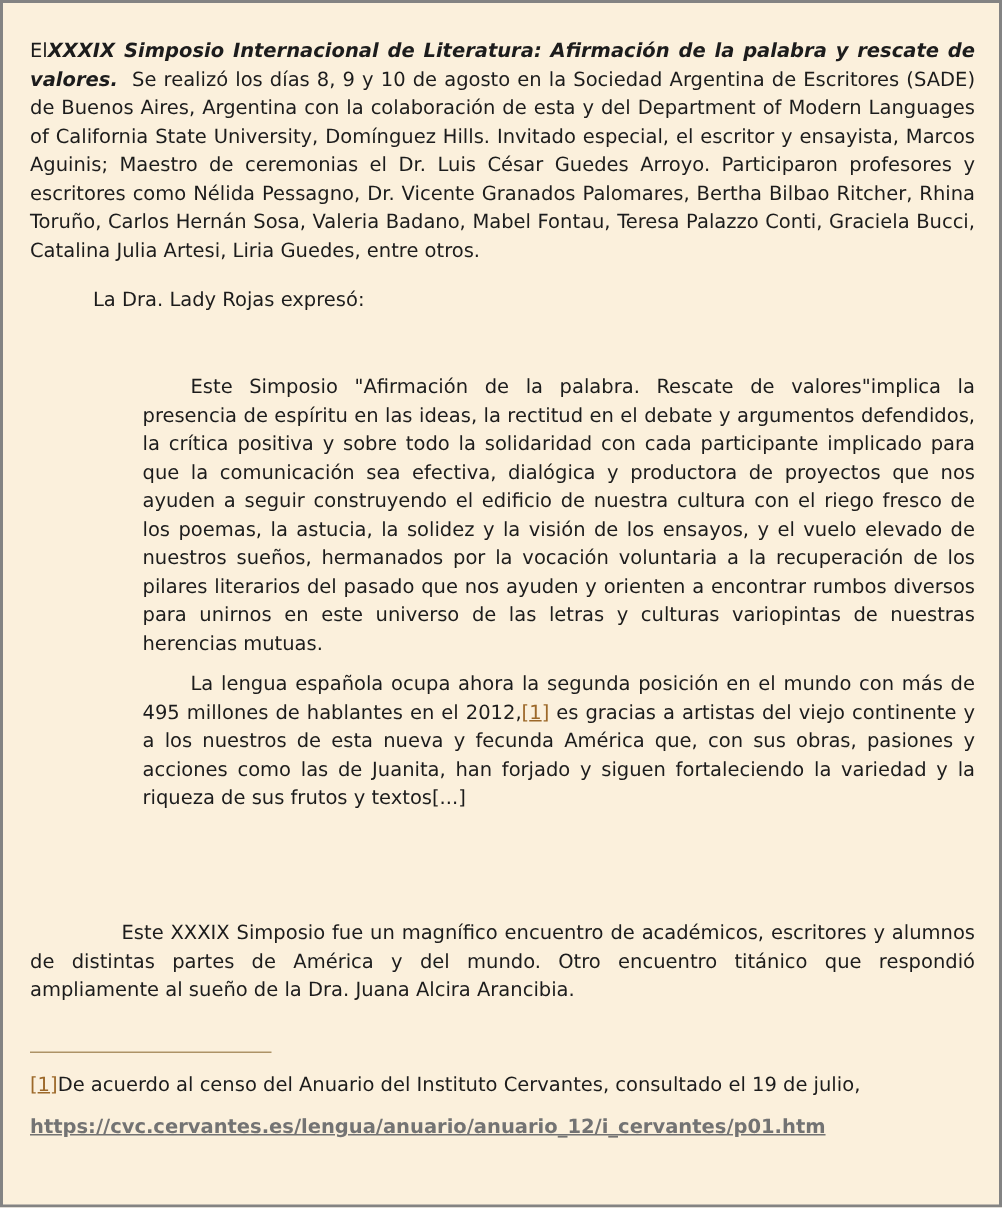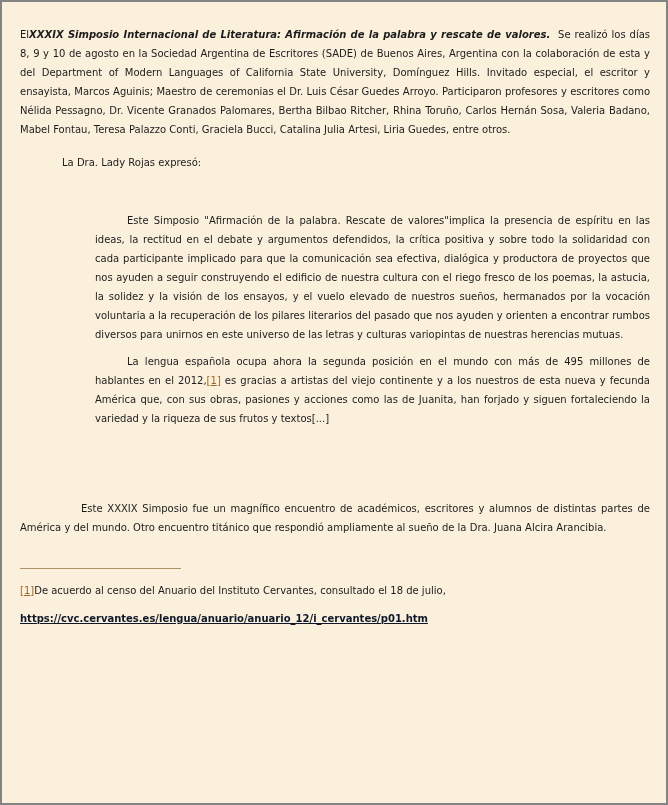--- a/index.html
+++ b/index.html
@@ -5,21 +5,21 @@
   * { box-sizing: border-box; }
   html, body { margin: 0; padding: 0; background: #ffffff; }
   .page {
     width: 668px;
     height: 805px;
     border: 2px solid #838383;
     background: #FBF0DC;
     padding: 23px 16px 0 18px;
     overflow: hidden;
     font-family: "DejaVu Sans", "Liberation Sans", sans-serif;
-    font-size: 10px;
+    font-size: 13px;
     line-height: 19px;
     color: #1C1C1C;
   }
   p { margin: 0; }
   .justify { text-align: justify; }
   .lead-title { font-weight: bold; font-style: italic; }
   .p-lady { margin-top: 14px; text-indent: 42px; }
   .bq { margin: 39px 0 0 75px; }
   .bq p { text-align: justify; }
   .bq p + p { margin-top: 8px; }
@@ -30,21 +30,21 @@
   .footnote-sep {
     width: 161px;
     height: 0;
     border: 0;
     border-top: 1px solid #AD9367;
     margin: 31px 0 0 0;
   }
   .fn-text { margin-top: 12px; }
   .fn-link-line { margin-top: 9px; }
   .fnlink {
-    color: #0f172a;
+    color: #737373;
     font-weight: bold;
     text-decoration: underline;
     cursor: pointer;
   }
 </style>
 </head>
 <body>
 
 <div class="page">
 
@@ -54,17 +54,17 @@
 
   <div class="bq">
     <p class="q-indent">Este Simposio "Afirmación de la palabra. Rescate de valores"implica la presencia de espíritu en las ideas, la rectitud en el debate y argumentos defendidos, la crítica positiva y sobre todo la solidaridad con cada participante implicado para que la comunicación sea efectiva, dialógica y productora de proyectos que nos ayuden a seguir construyendo el edificio de nuestra cultura con el riego fresco de los poemas, la astucia, la solidez y la visión de los ensayos, y el vuelo elevado de nuestros sueños, hermanados por la vocación voluntaria a la recuperación de los pilares literarios del pasado que nos ayuden y orienten a encontrar rumbos diversos para unirnos en este universo de las letras y culturas variopintas de nuestras herencias mutuas.</p>
     <p class="q-indent"><span>La lengua española ocupa ahora la segunda posición en el mundo con más de 495 millones de hablantes en el 2012,</span><a class="fnref"><span>[</span><span class="num">1</span><span>]</span></a><span> es gracias a artistas del viejo continente y a los nuestros de esta nueva y fecunda América que, con sus obras, pasiones y acciones como las de Juanita, han forjado y siguen fortaleciendo la variedad y la riqueza de sus frutos y textos[...]</span></p>
   </div>
 
   <p class="p-closing justify">Este XXXIX Simposio fue un magnífico encuentro  de académicos, escritores y alumnos de distintas partes de América y del mundo. Otro encuentro titánico  que respondió ampliamente al sueño de la Dra. Juana Alcira Arancibia.</p>
 
   <div class="footnote-sep"></div>
 
-  <p class="fn-text"><a class="fnref"><span>[</span><span class="num">1</span><span>]</span></a><span>De acuerdo al censo del Anuario del Instituto Cervantes, consultado el 18 de julio,</span></p>
+  <p class="fn-text"><a class="fnref"><span>[</span><span class="num">1</span><span>]</span></a><span>De acuerdo al censo del Anuario del Instituto Cervantes, consultado el 19 de julio,</span></p>
 
   <p class="fn-link-line"><a class="fnlink">https://cvc.cervantes.es/lengua/anuario/anuario_12/i_cervantes/p01.htm</a></p>
 
 </div>
 
 </body></html>

